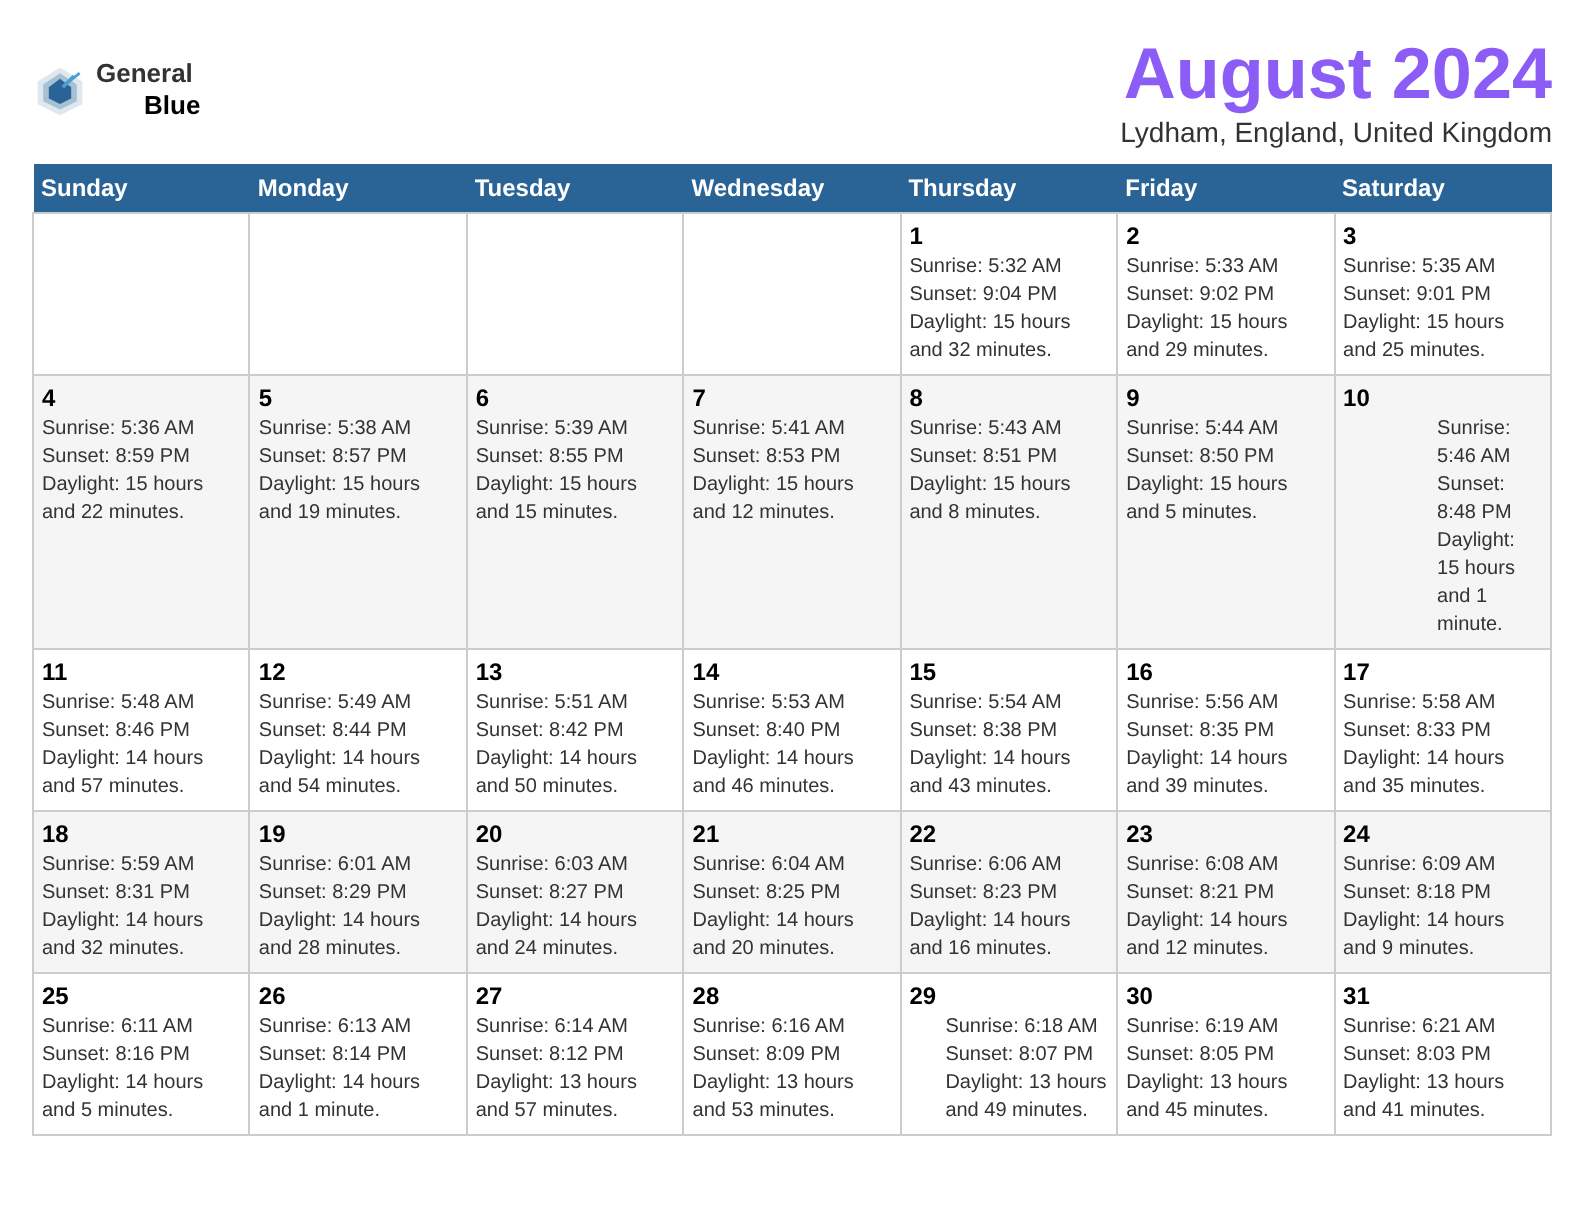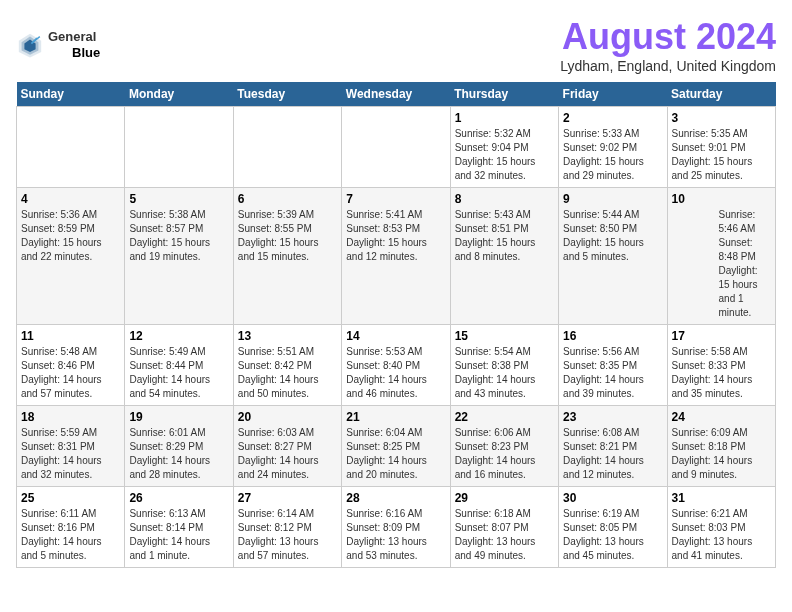--- a/index.html
+++ b/index.html
@@ -329,21 +329,21 @@
         </td>
         <td>
           <span class="day-number">28</span>
           <div class="day-info" style="white-space: pre-line;">Sunrise: 6:16 AM
 Sunset: 8:09 PM
 Daylight: 13 hours
 and 53 minutes.</div>
         </td>
         <td>
           <span class="day-number">29</span>
-          <div class="day-info" style="white-space: pre-line;">Sunrise: 6:18 AM
+          <div class="day-info" style="white-space: pre-line; margin-left: 18px;">Sunrise: 6:18 AM
 Sunset: 8:07 PM
 Daylight: 13 hours
 and 49 minutes.</div>
         </td>
         <td>
           <span class="day-number">30</span>
           <div class="day-info" style="white-space: pre-line;">Sunrise: 6:19 AM
 Sunset: 8:05 PM
 Daylight: 13 hours
 and 45 minutes.</div>

